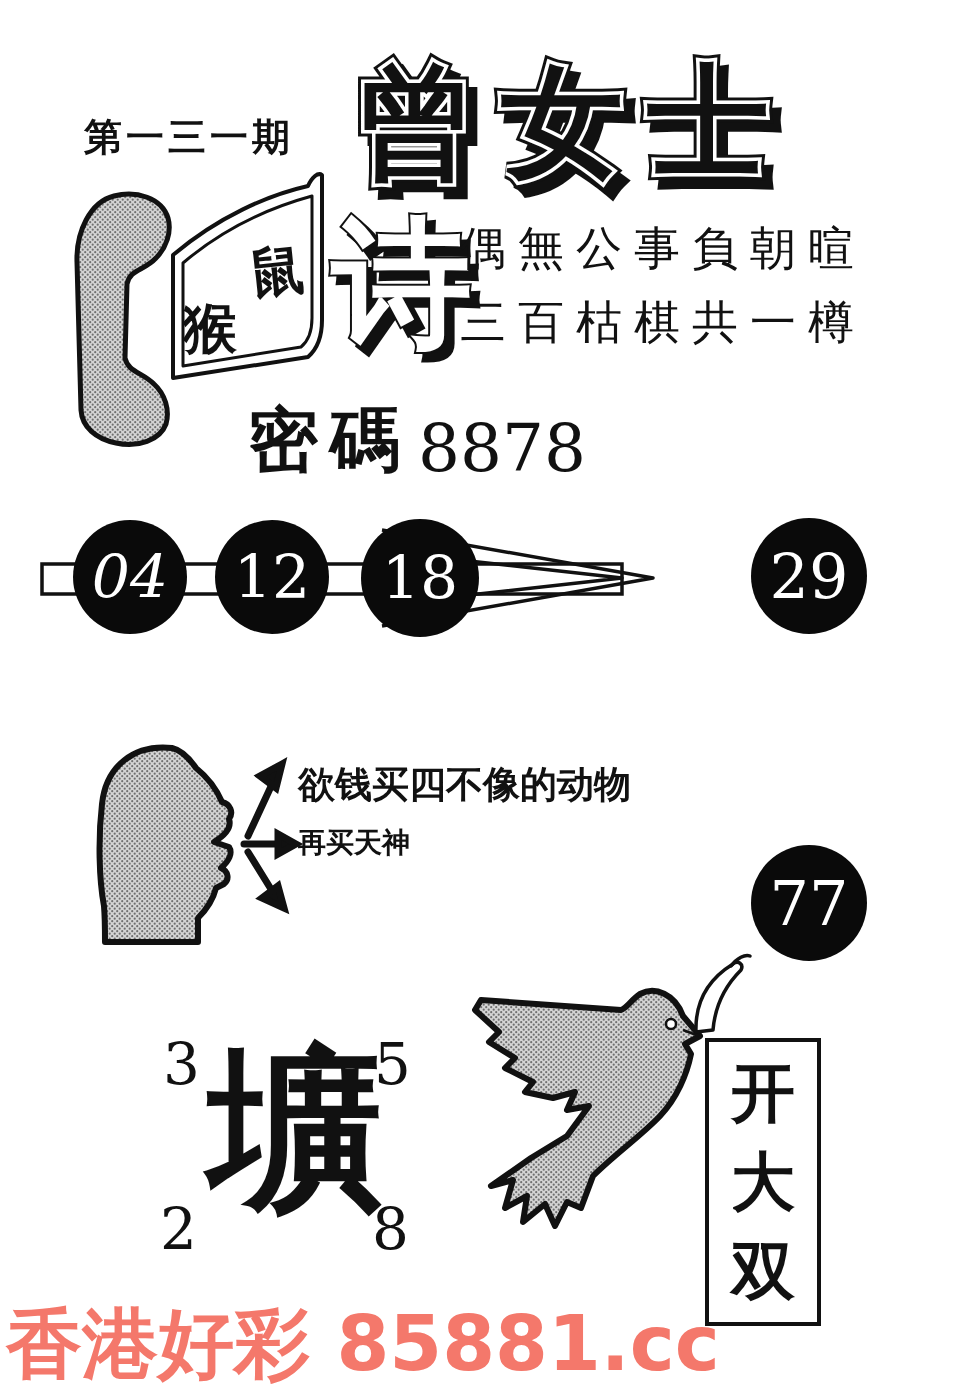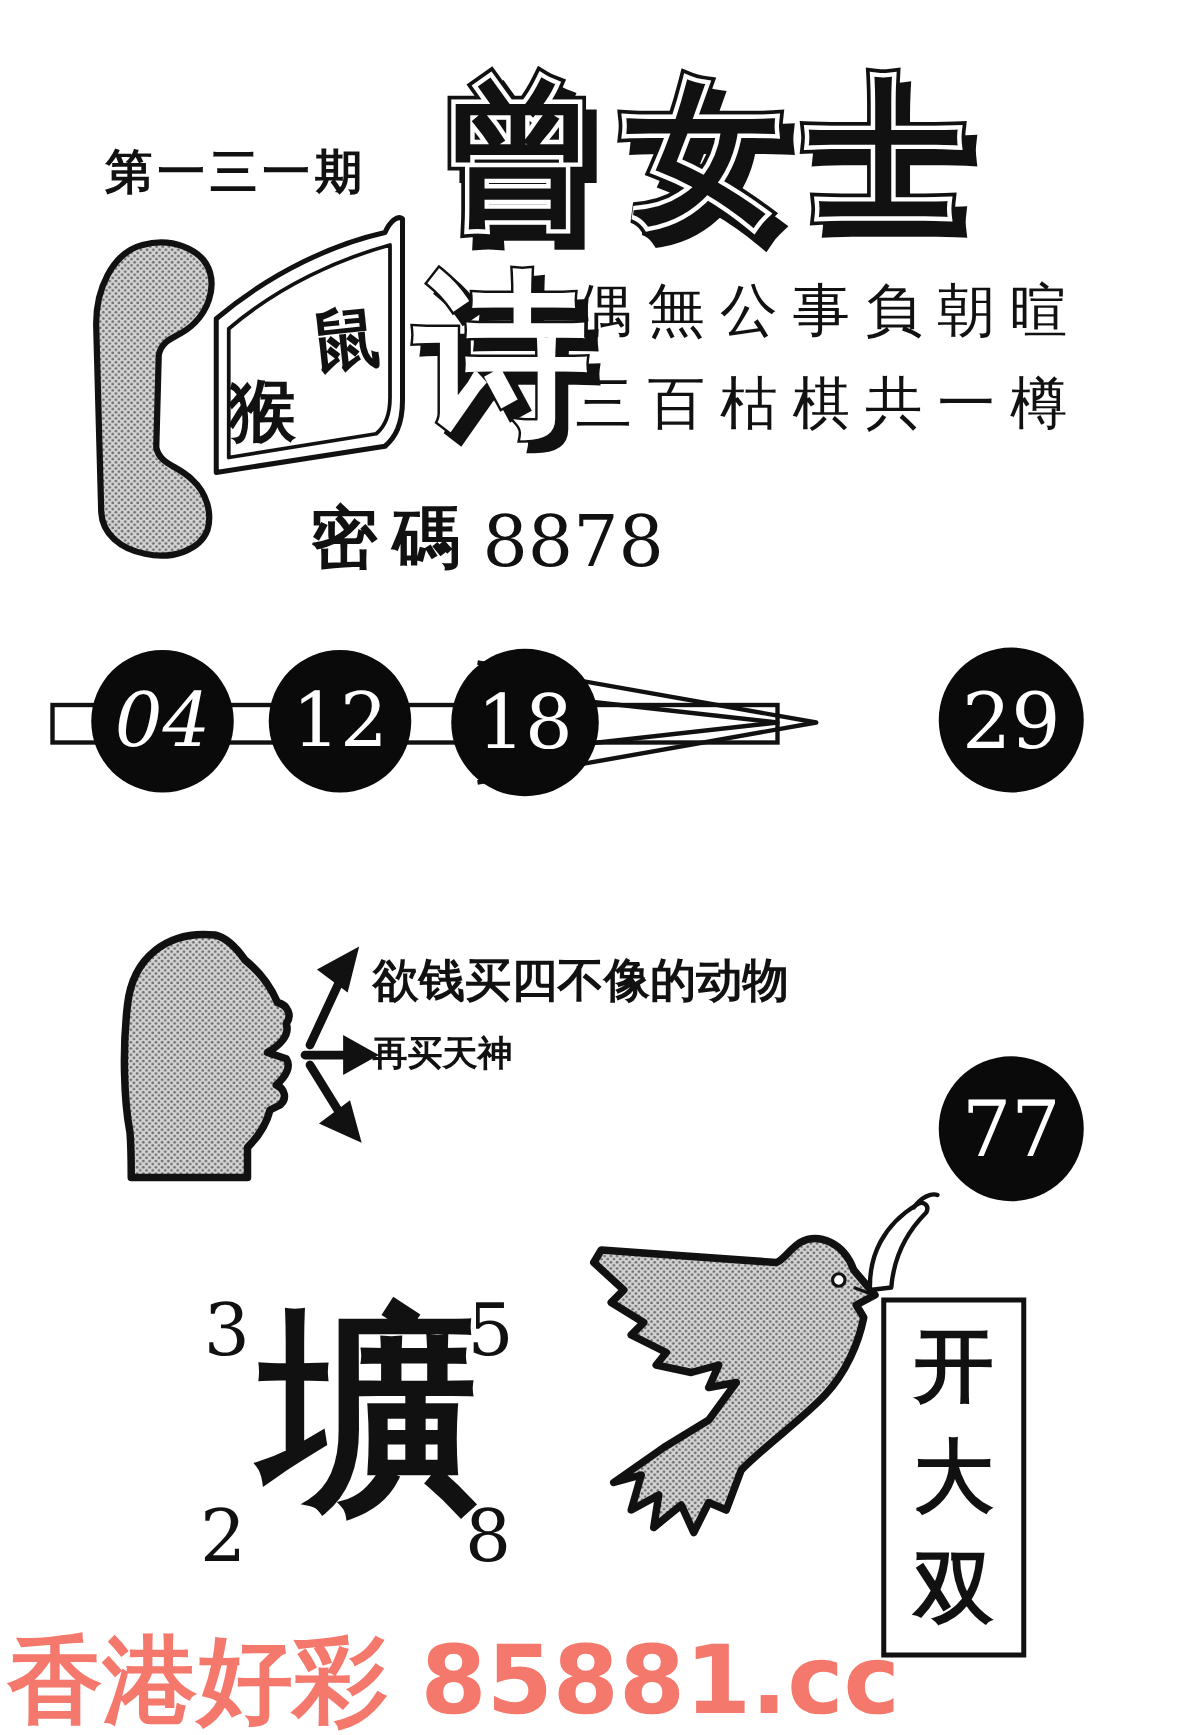--- a/index.html
+++ b/index.html
@@ -11,22 +11,22 @@
   .issue{left:84px;top:112px;font-size:38px;letter-spacing:4px;font-weight:bold;white-space:nowrap;}
   .poem-line{left:460px;font-size:46px;letter-spacing:12px;font-weight:normal;white-space:nowrap;}
   .poem-line.l1{top:218px;}
   .poem-line.l2{top:292px;}
 
   .zodiac{font-size:54px;font-weight:bold;line-height:1;}
   .zodiac.top{left:250px;top:244px;transform:rotate(-6deg);}
   .zodiac.bottom{left:183px;top:301px;}
 
   .password{left:248px;top:398px;display:flex;align-items:flex-end;white-space:nowrap;}
-  .password .lbl{font-size:54px;font-weight:bold;letter-spacing:12px;line-height:1.2;}
-  .password .val{font-size:57px;line-height:1;margin-left:6px;}
+  .password .lbl{font-size:70px;font-weight:bold;letter-spacing:12px;line-height:1.2;}
+  .password .val{font-size:66px;line-height:1;margin-left:6px;}
 
   
   .num-circle{position:absolute;background:#0a0a0a;border-radius:50%;color:#fff;
               display:flex;align-items:center;justify-content:center;
               font-family:"DejaVu Serif",serif;font-size:60px;}
 
   
   .speech1{left:298px;top:760px;font-size:37px;font-weight:bold;white-space:nowrap;letter-spacing:0px;}
   .speech2{left:298px;top:824px;font-size:28px;font-weight:bold;white-space:nowrap;}
 

